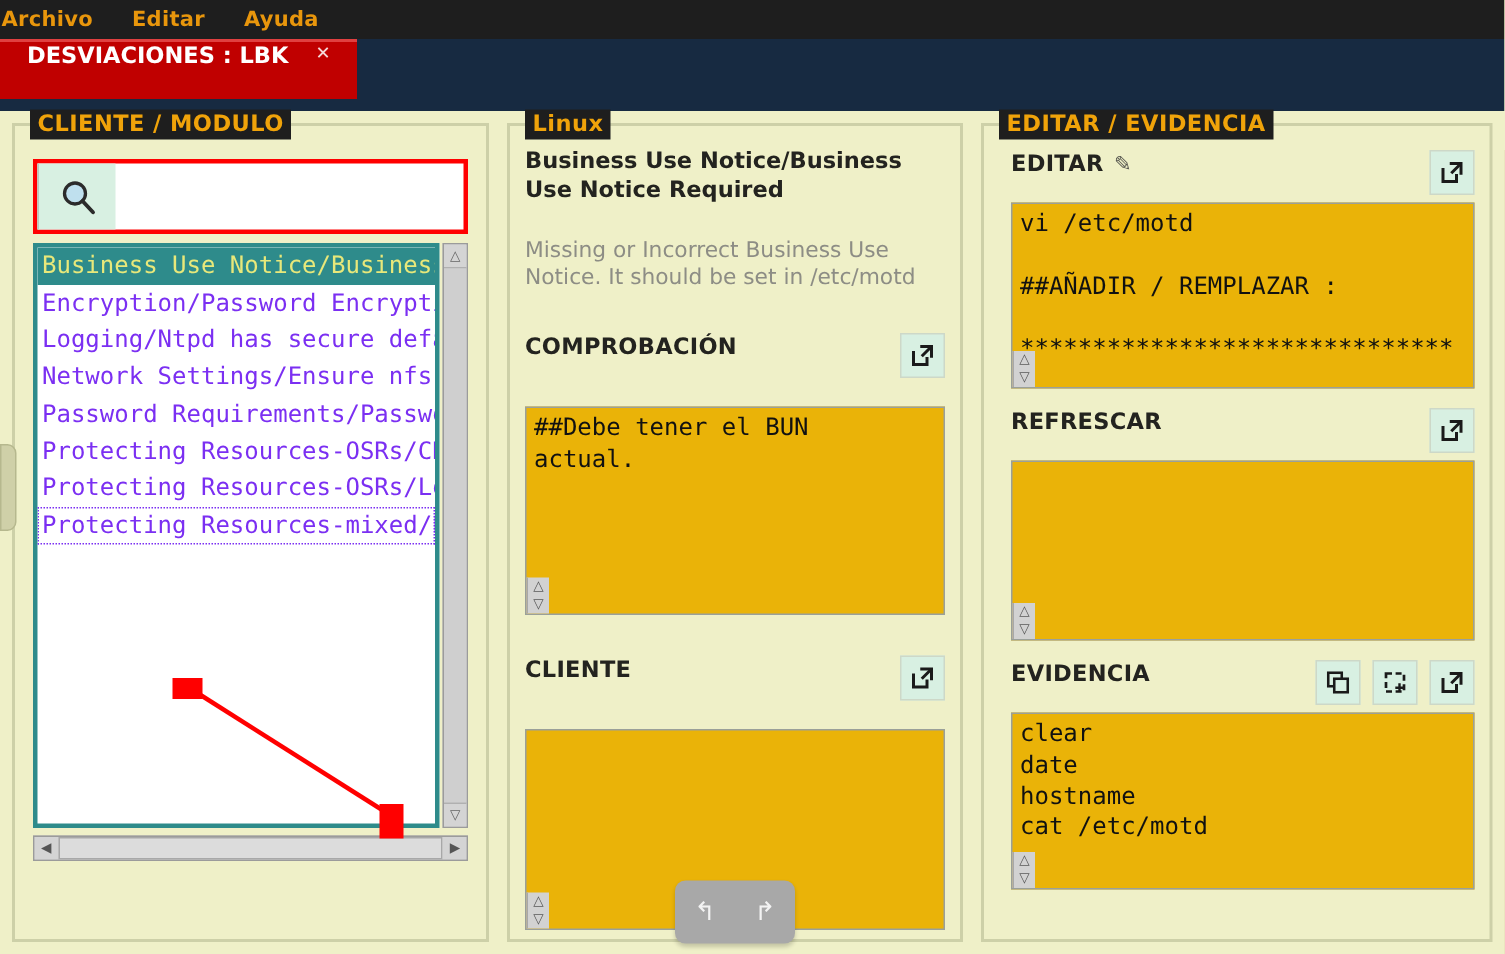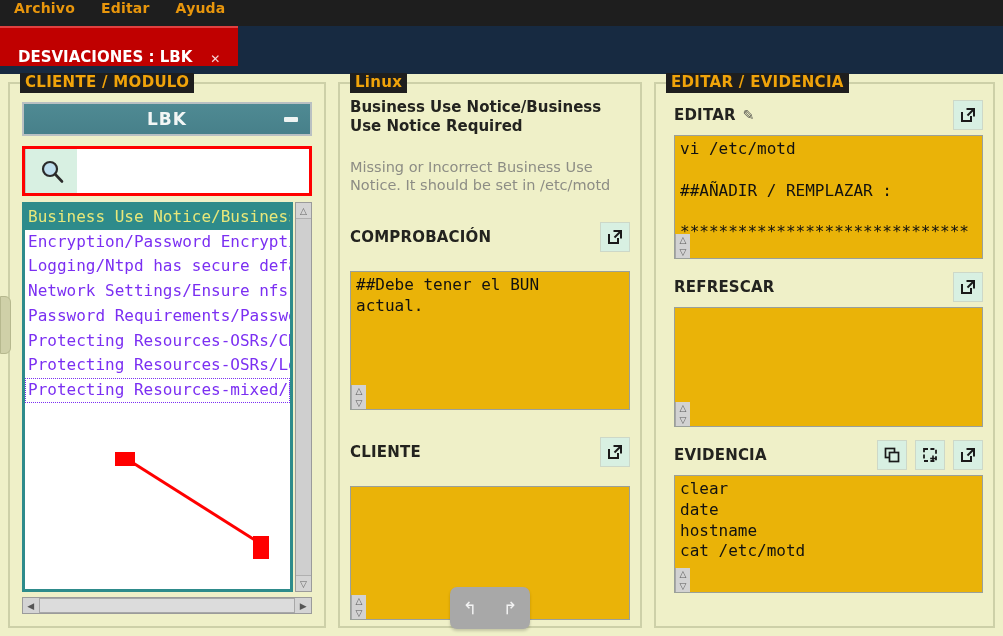--- a/index.html
+++ b/index.html
@@ -9,21 +9,22 @@
     overflow: hidden;
     background: #eff0c8;
     font-family: "DejaVu Sans", sans-serif;
   }
 
   
   .menubar {
     height: 26px;
     background: #1e1e1e;
     display: flex;
-    padding-left: 14px;
+    align-items: center;
+    padding-left: 1px;
     gap: 26px;
   }
   .menu-item {
     color: #e8960c;
     font-weight: bold;
     font-size: 14px;
     font-family: "DejaVu Sans", sans-serif;
     cursor: pointer;
     letter-spacing: .2px;
   }
@@ -32,21 +33,21 @@
   .tabstrip {
     height: 48px;
     background: #172a41;
     display: flex;
     align-items: flex-start;
     position: relative;
   }
   .tab {
     height: 40px;
     display: flex;
-    align-items: flex-end;
+    align-items: flex-start;
     gap: 18px;
     padding: 0 18px;
     font-size: 15px;
     font-weight: bold;
     cursor: pointer;
     white-space: nowrap;
   }
   .tab.workspace {
     background: #fbd3b4;
     color: #1b2a4a;
@@ -269,21 +270,21 @@
   }
   .dev-desc {
     font-size: 14.5px;
     color: #8d8d85;
     line-height: 1.3;
     margin: 8px 2px 0 2px;
   }
 
   .sec-head {
     display: flex;
-    align-items: center;
+    align-items: flex-start;
     justify-content: space-between;
     margin: 13px 2px 5px 2px;
   }
   .sec-head .label {
     font-size: 15px;
     font-weight: bold;
     color: #23231f;
     letter-spacing: .2px;
   }
   .icon-btn {
@@ -378,24 +379,20 @@
     <span class="tab-close">✕</span>
   </div>
 </div>
 
 <div class="workspace">
 
   <div class="col-left">
     <div class="group">
       <div class="legend">CLIENTE / MODULO</div>
 
-      <div class="lbk-header">
-        <span class="title">LBK</span>
-        <span class="minimize"></span>
-      </div>
 
       <div class="search-wrap">
         <div class="search-btn">
           <svg width="26" height="26" viewBox="0 0 26 26">
             <circle cx="11" cy="11" r="7" fill="#bfe0ee" stroke="#2b2b2b" stroke-width="2.2"></circle>
             <line x1="16" y1="16" x2="23" y2="23.5" stroke="#2b2b2b" stroke-width="2.6" stroke-linecap="round"></line>
           </svg>
         </div>
       </div>
 

